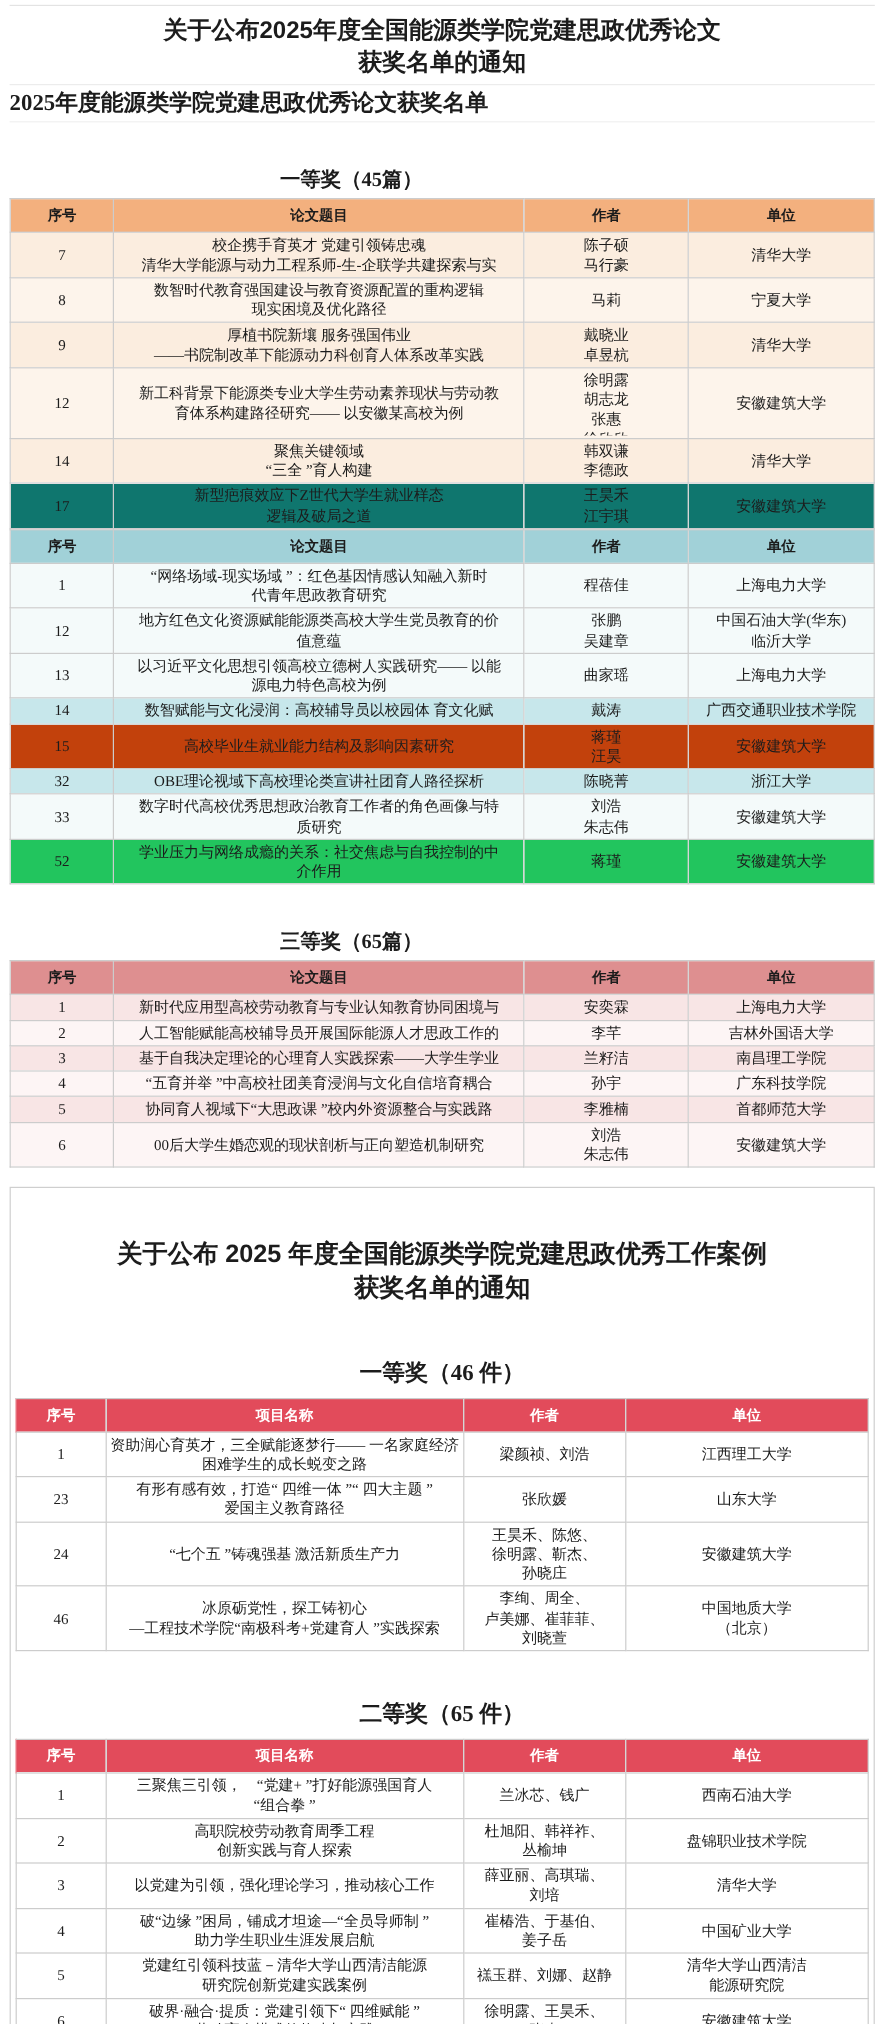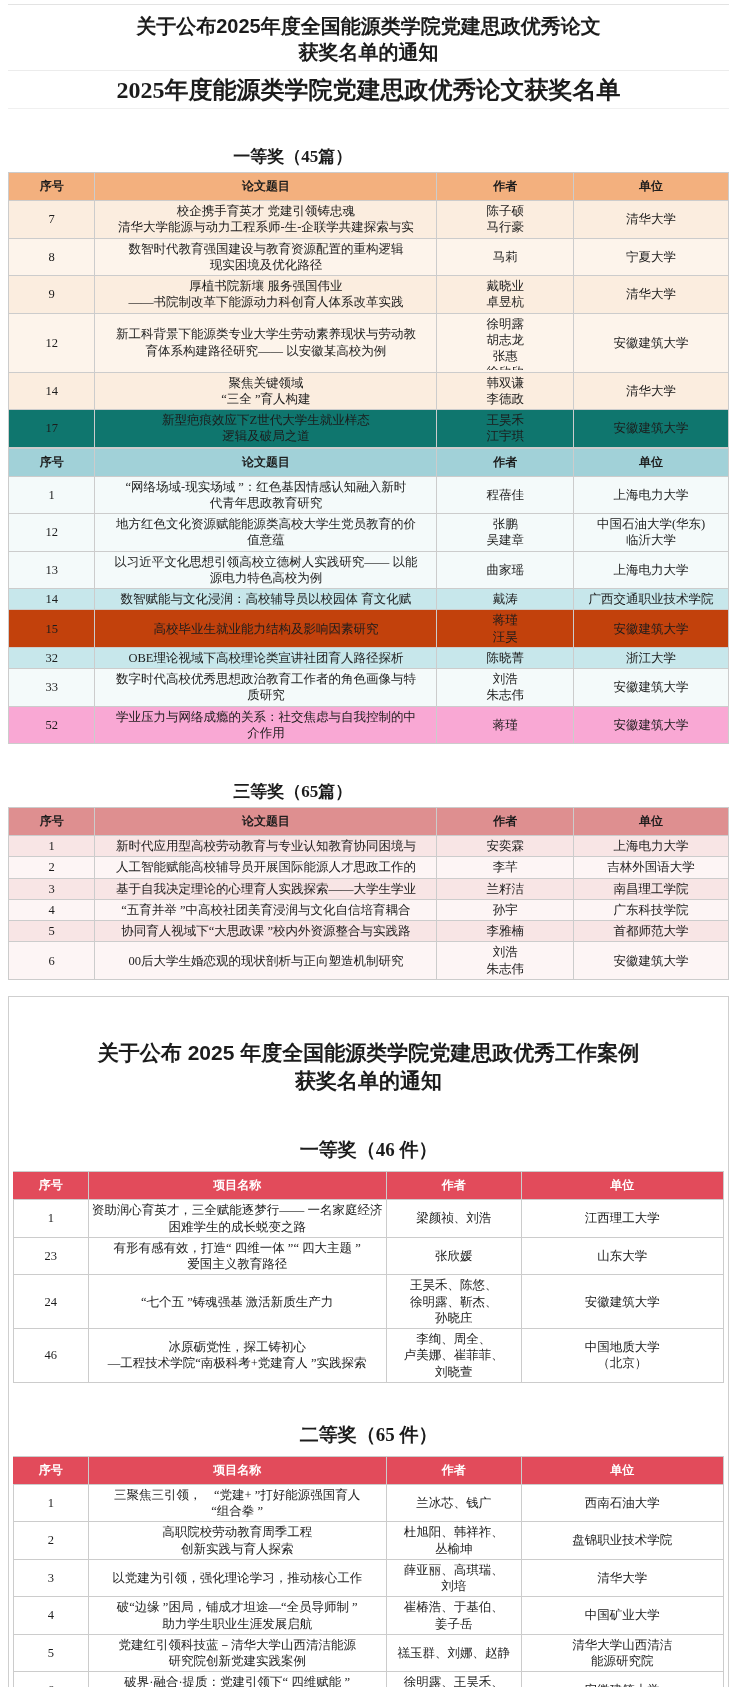--- a/index.html
+++ b/index.html
@@ -25,22 +25,22 @@
     font-weight:700;
     text-align:center;
     font-size:20px;
     line-height:1.32;
     padding:2px 0 4px 0;
   }
   .section.first .sec-title{border-bottom:1px solid #ececec;}
   .boxed .sec-title{font-size:21px;margin-top:32px;}
   .sec-subtitle{
     font-weight:700;
-    text-align:center;
-    font-size:24px;
+    text-align:left;
+    font-size:19px;
     line-height:1.35;
     padding:3px 0 2px 0;
     border-bottom:1px solid #f0f0f0;
   }
   .award-label{
     font-weight:700;
     font-size:17px;
     text-align:center;
     padding:5px 0 4px 0;
     margin-top:31px;
@@ -299,21 +299,21 @@
             <td>
               <div class="lines">数字时代高校优秀思想政治教育工作者的角色画像与特<br>质研究</div>
             </td>
             <td>
               <div class="lines">刘浩<br>朱志伟</div>
             </td>
             <td>
               <div class="lines">安徽建筑大学</div>
             </td>
           </tr>
-          <tr style="background: #f9a8d4;">
+          <tr style="background: #22c55e;">
             <td>
               <div class="lines">52</div>
             </td>
             <td>
               <div class="lines">学业压力与网络成瘾的关系：社交焦虑与自我控制的中<br>介作用</div>
             </td>
             <td>
               <div class="lines">蒋瑾</div>
             </td>
             <td>

